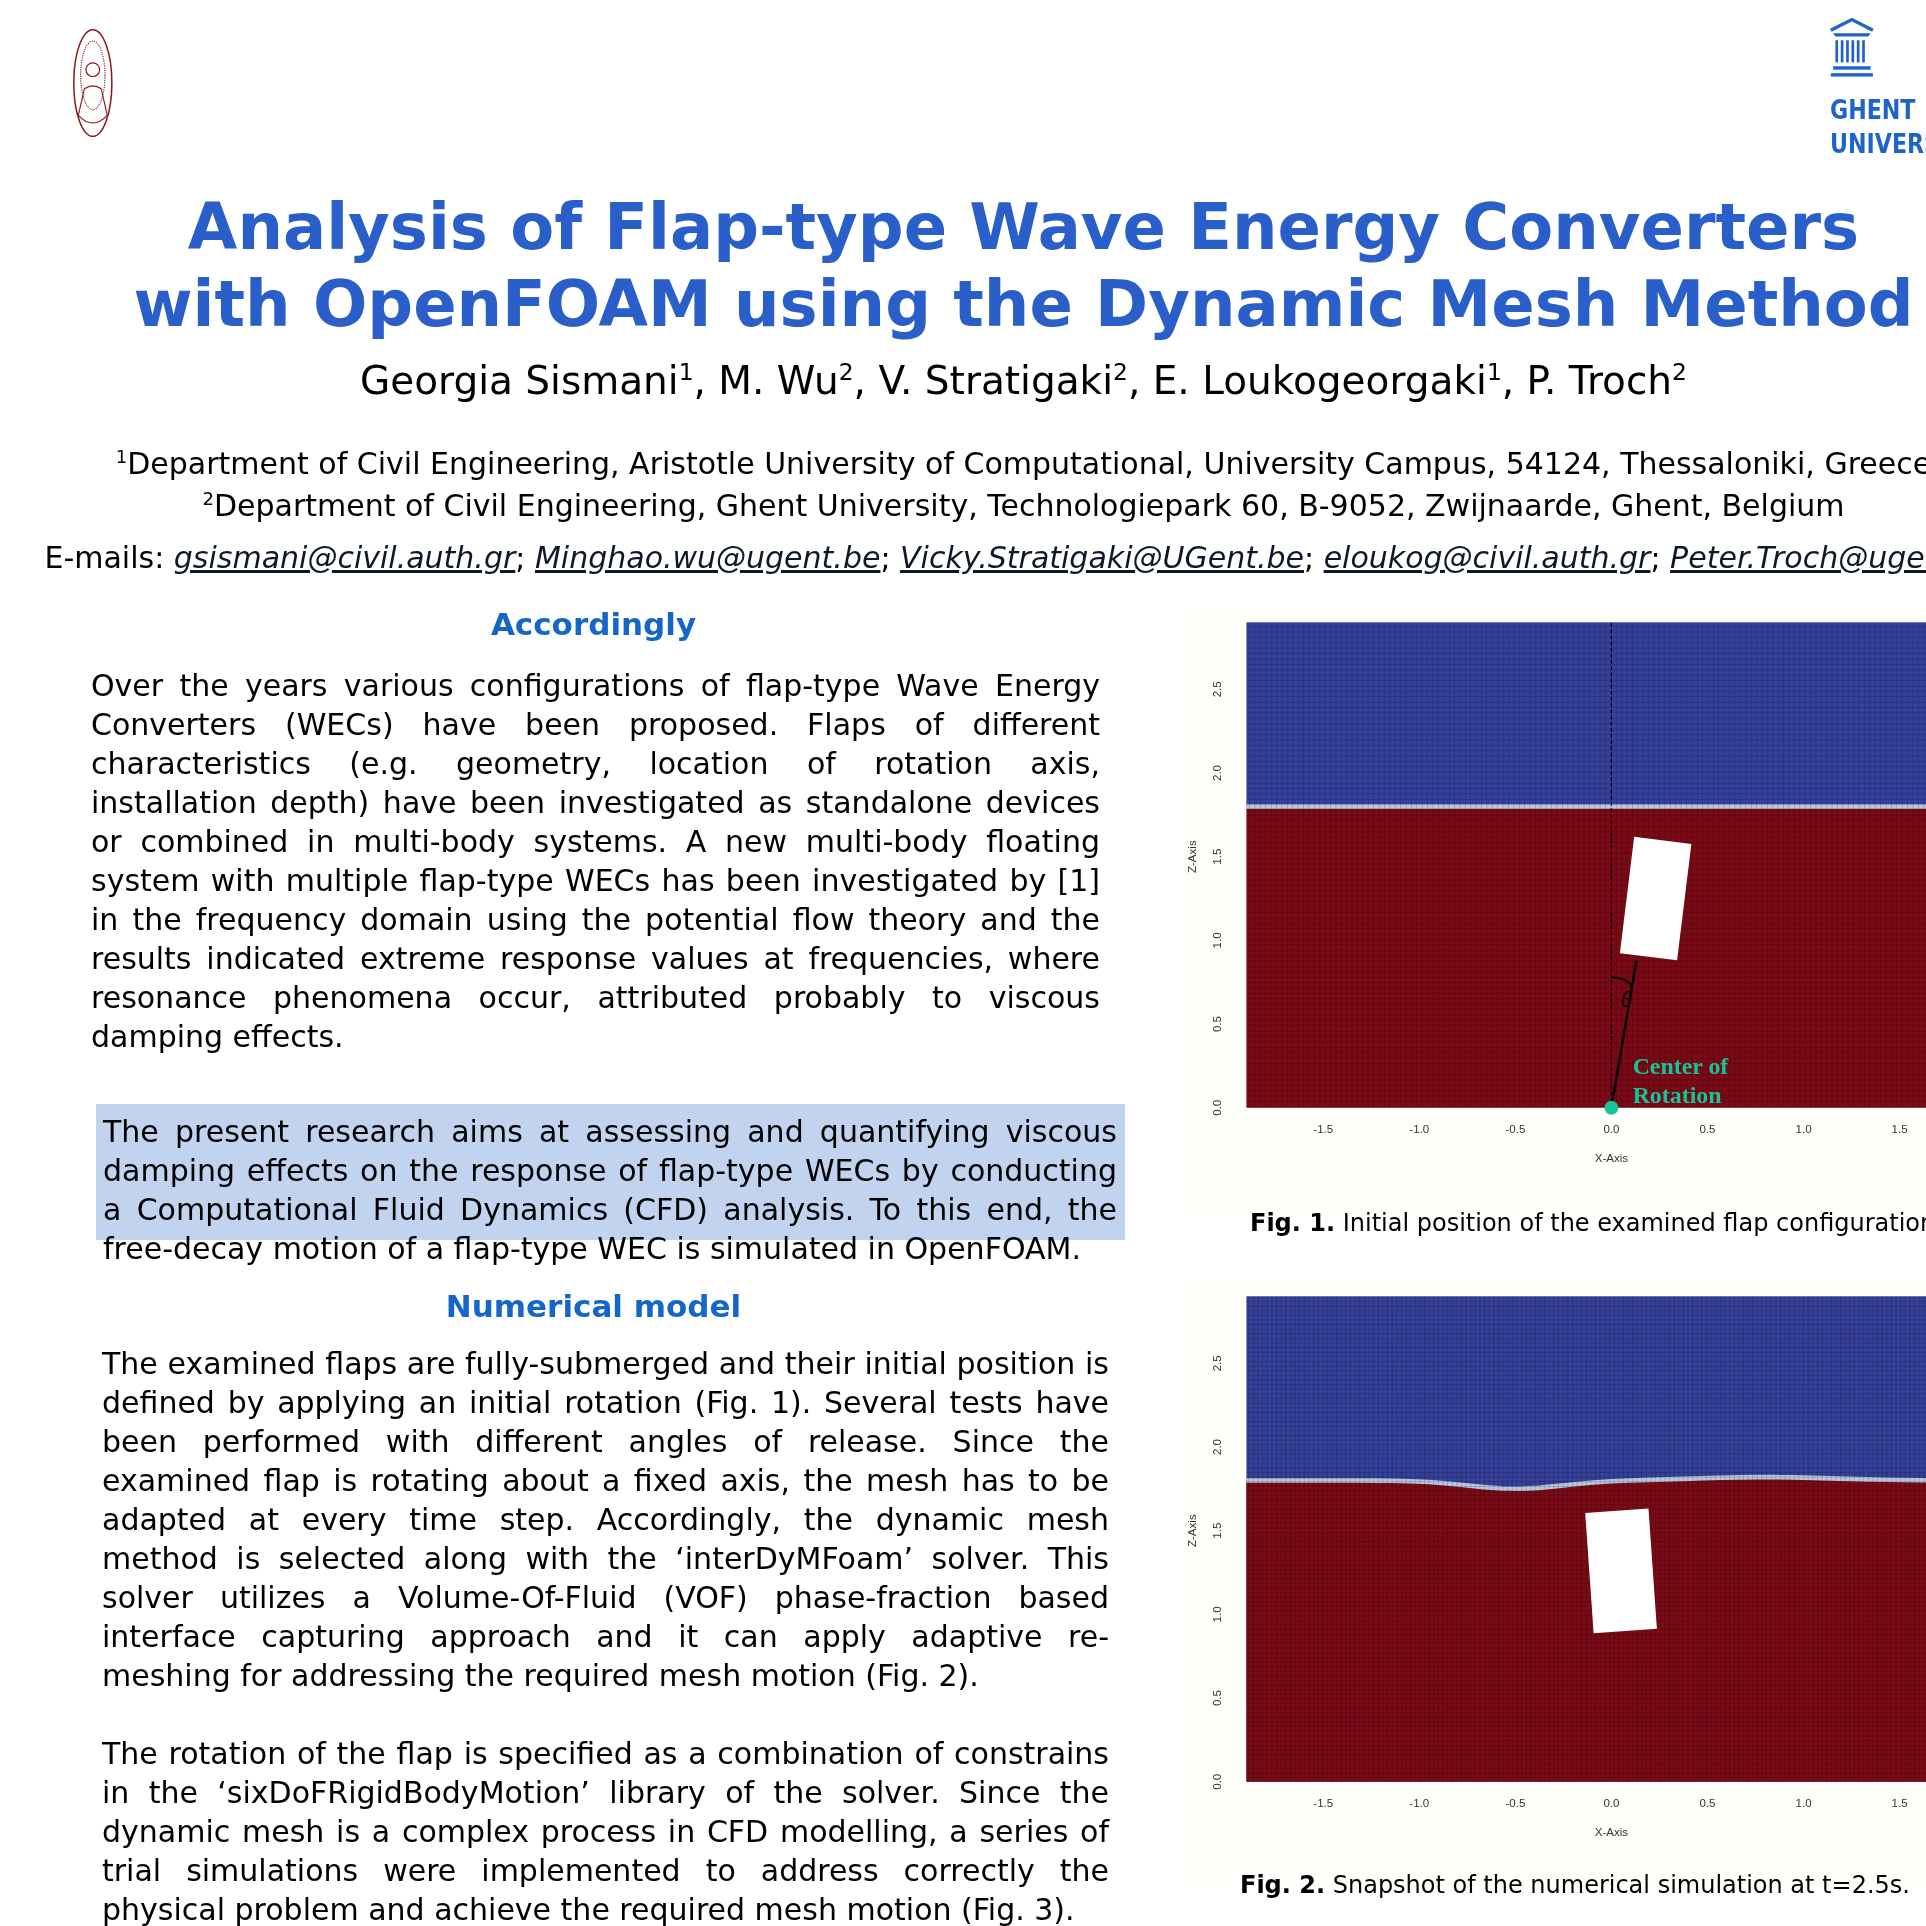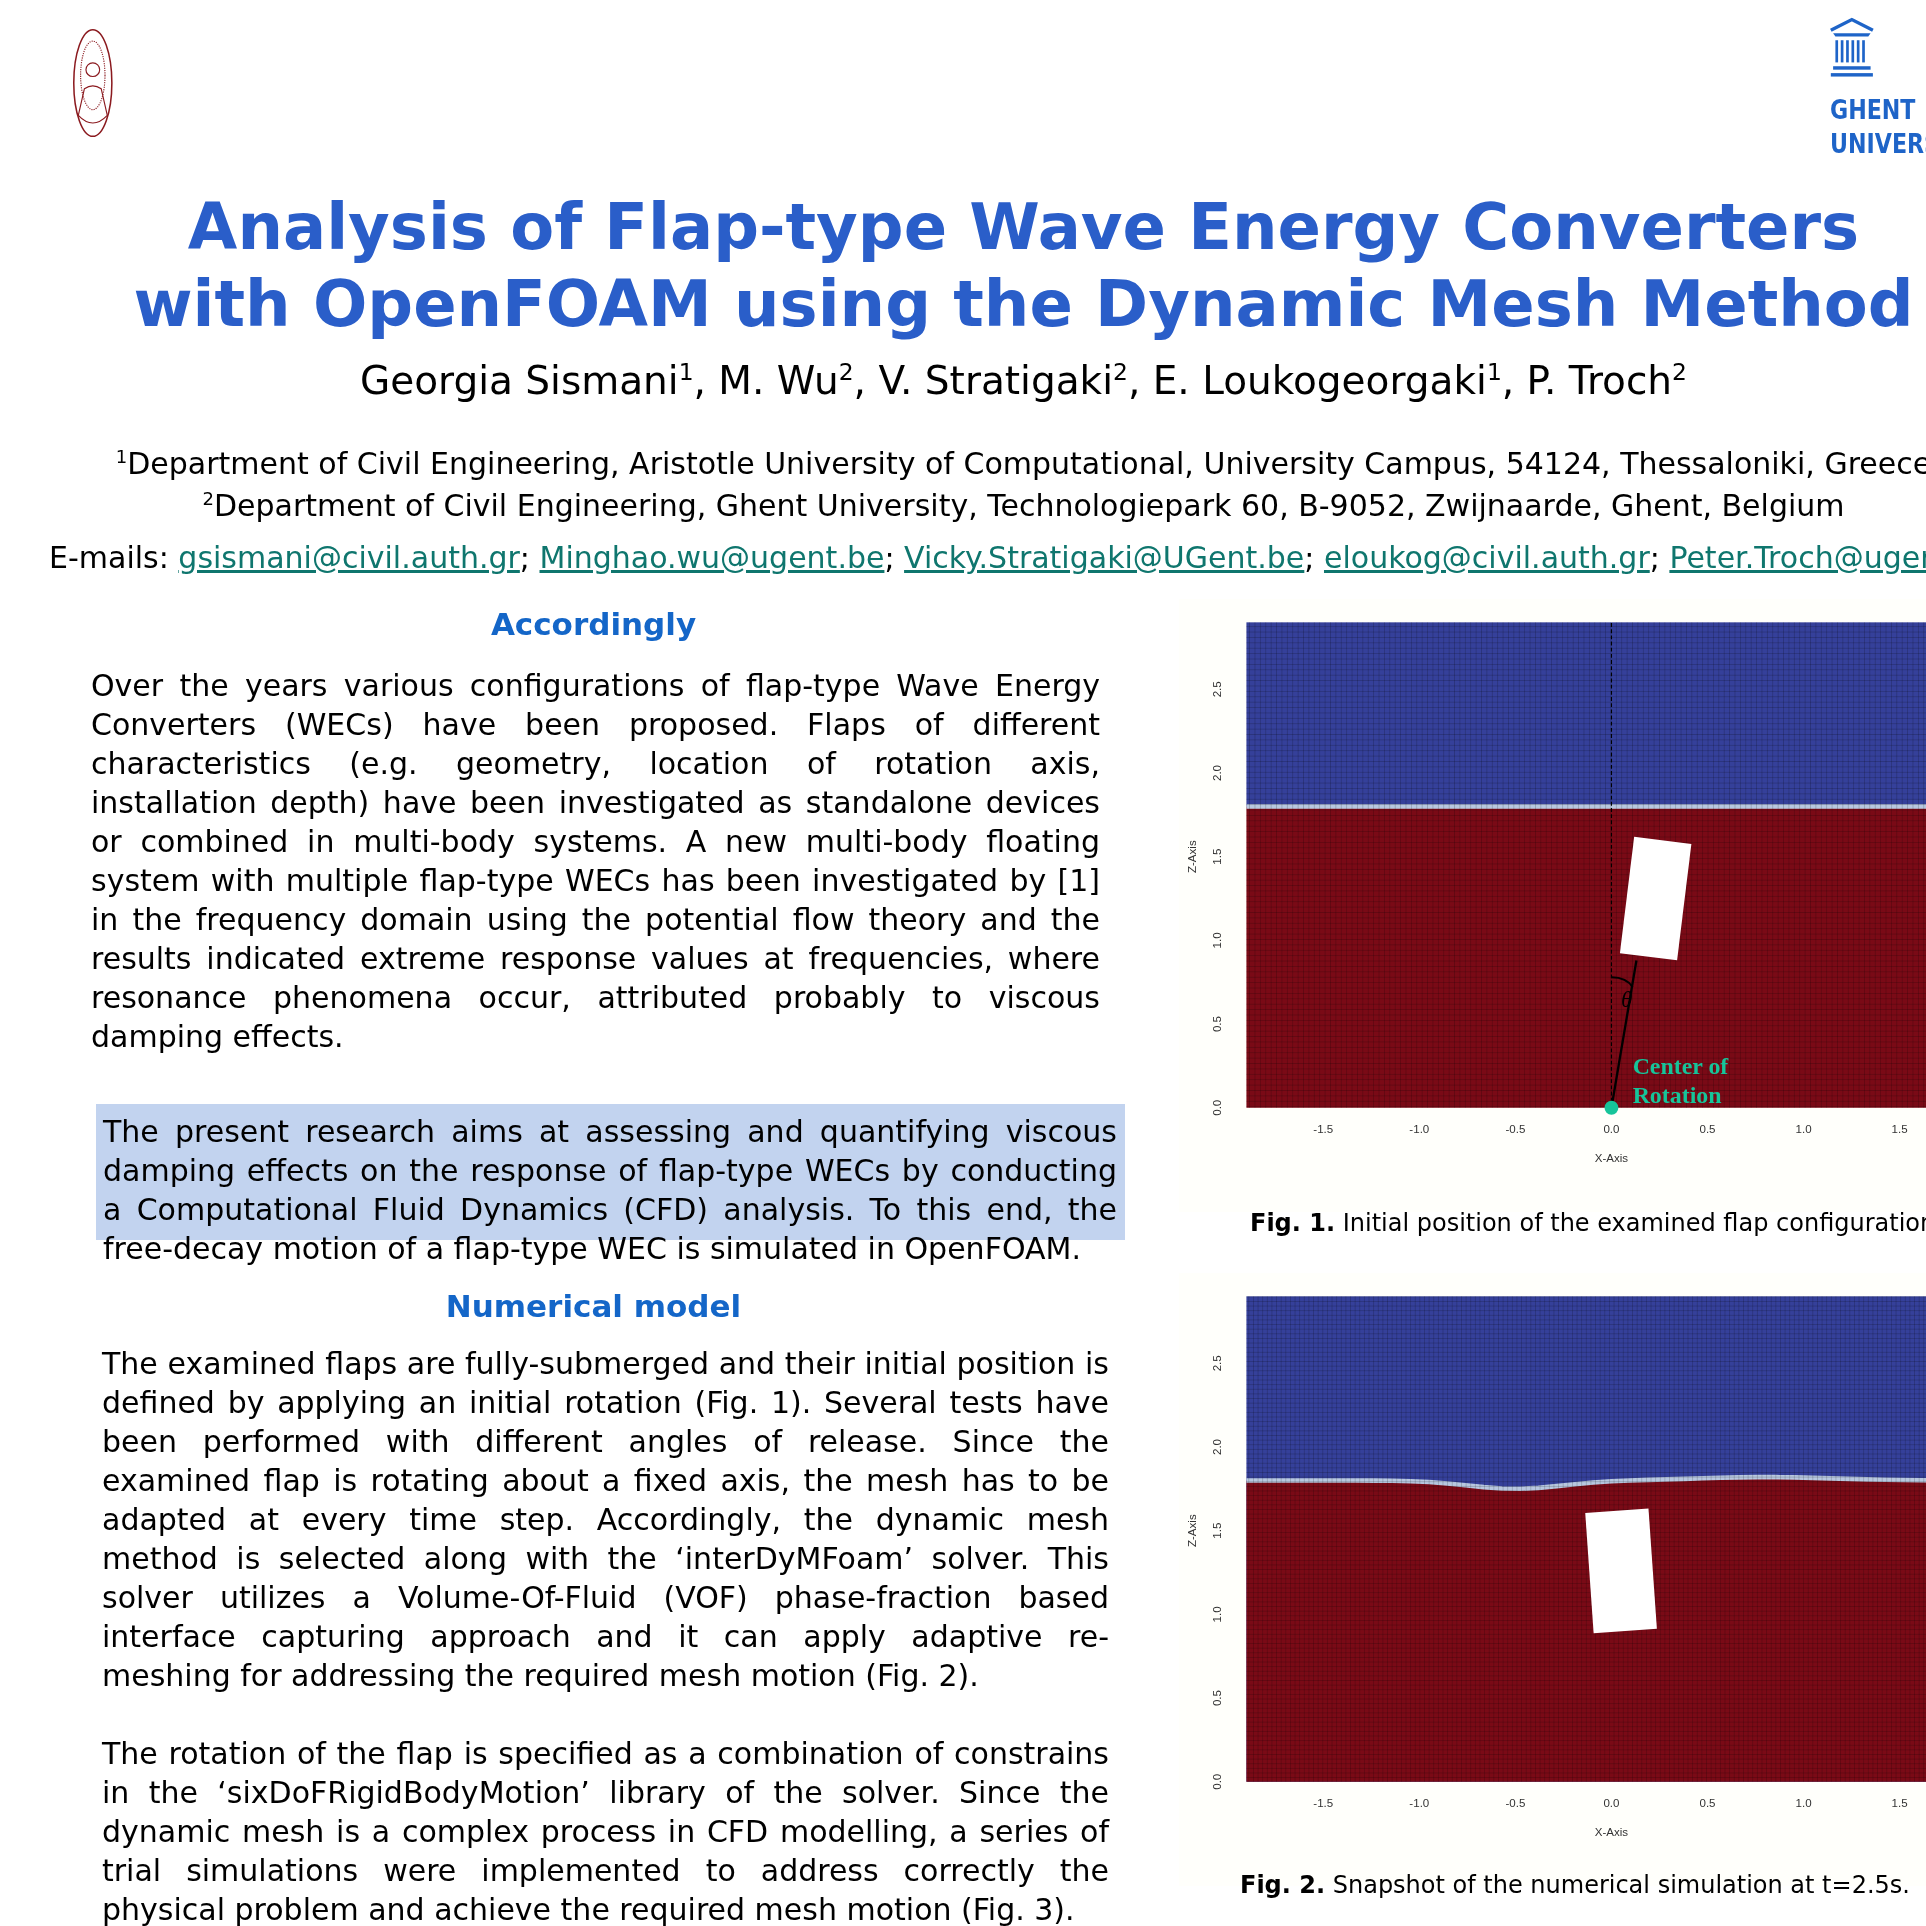--- a/index.html
+++ b/index.html
@@ -19,21 +19,21 @@
   .ghent-text { position: absolute; left: 0; top: 81px; color: var(--ghent);
                 font-family: "DejaVu Sans", sans-serif; font-weight: bold; line-height: 1; transform: scaleX(0.82); transform-origin: left top; }
   .ghent-text span { display: block; font-size: 27px; margin-bottom: 7px; }
 
   
   .title { left: 0; width: 2047px; top: 189px; text-align: center; color: var(--title);
            font-weight: bold; font-size: 64px; line-height: 77px; font-family: "DejaVu Sans", sans-serif; }
   .authors { left: 0; width: 2047px; top: 358px; text-align: center; font-size: 39px; line-height: 46px; }
   .affil { left: 0; width: 2047px; top: 443px; text-align: center; font-size: 30px; line-height: 42px; }
   .emails { left: 0; width: 2047px; top: 537px; text-align: center; font-size: 30px; line-height: 42px; }
-  .emails a { color: #0f766e; text-decoration: underline; }
+  .emails a { color: #0f172a; text-decoration: underline; font-style: italic; }
   sup { font-size: 0.6em; vertical-align: super; line-height: 0; }
 
   
   .sec-head { color: var(--head); font-weight: bold; font-size: 31px; text-align: center; line-height: 39px; }
   .body-text { font-size: 30px; line-height: 39px; text-align: justify; text-align-last: left; }
   .hl { background: var(--box); }
 
   .intro-head { left: 89px; width: 1009px; top: 605px; }
   .intro-body { left: 91px; width: 1009px; top: 666px; }
   .obj-head { left: 89px; width: 1009px; top: 1108px; }

